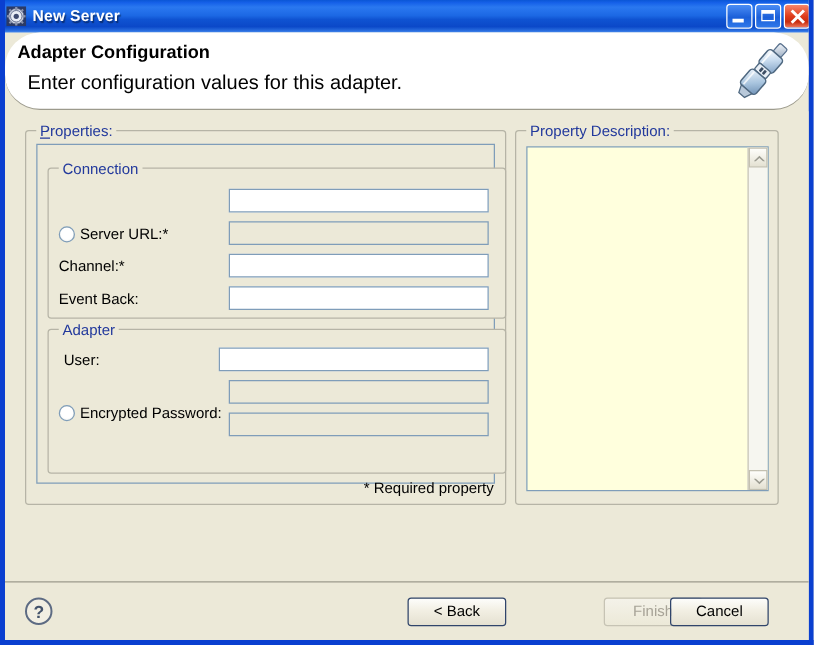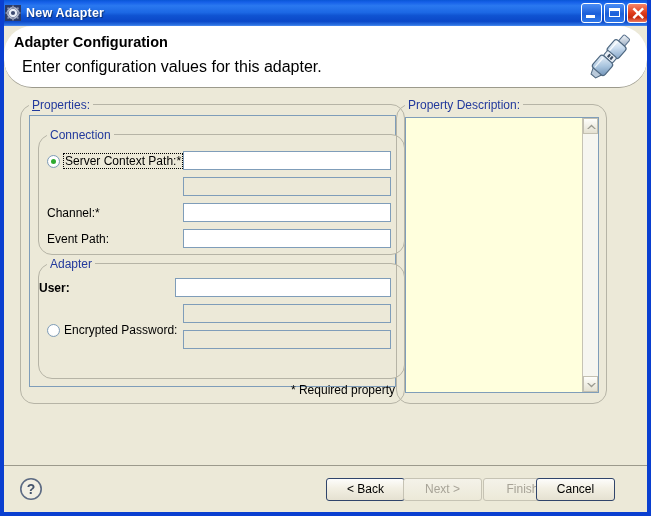--- a/index.html
+++ b/index.html
@@ -115,36 +115,36 @@
     position: absolute;
     left: 0; top: 89px;
     width: 643px; height: 376px;
     background: #ece9d8;
   }
 
   
   .group {
     position: absolute;
     border: 1px solid #b6b4a6;
-    border-radius: 14px;
+    border-radius: 3px;
     box-sizing: border-box;
   }
   .group > .group-title {
     position: absolute;
     top: -7px; left: 8px;
     background: #ece9d8;
     padding: 0 3px;
     font-size: 12px;
     color: #22399c;
     white-space: nowrap;
   }
   .group-title .mn { text-decoration: underline; }
 
   #grp-properties { left: 16px; top: 15px; width: 385px; height: 300px; }
-  #grp-description { left: 392px; top: 15px; width: 211px; height: 300px; }
+  #grp-description { left: 408px; top: 15px; width: 211px; height: 300px; }
   #grp-connection { left: 8px; top: 18px; width: 367px; height: 121px;
                     background: #ece9d8; }
   #grp-security   { left: 8px; top: 147px; width: 367px; height: 116px;
                     background: #ece9d8; }
 
   
   #inner-panel {
     position: absolute;
     left: 8px; top: 10px;
     width: 367px; height: 272px;
@@ -301,21 +301,21 @@
           <rect x="13" y="7.1" width="2.4" height="1.8"></rect>
           <rect x="2.2" y="2.6" width="2.2" height="1.7" transform="rotate(45 3.3 3.4)"></rect>
           <rect x="11.6" y="11.9" width="2.2" height="1.7" transform="rotate(45 12.7 12.7)"></rect>
           <rect x="11.6" y="2.6" width="2.2" height="1.7" transform="rotate(-45 12.7 3.4)"></rect>
           <rect x="2.2" y="11.9" width="2.2" height="1.7" transform="rotate(-45 3.3 12.7)"></rect>
         </g>
         <circle cx="8" cy="8" r="4.6" fill="#e9edf6" stroke="#6c7694" stroke-width="0.8"></circle>
         <circle cx="8" cy="8" r="2.1" fill="#3e4a70"></circle>
       </svg>
     </span>
-    <span id="title-text">New Adapter</span>
+    <span id="title-text">New Server</span>
     <span class="win-btn min"></span>
     <span class="win-btn max"></span>
     <span class="win-btn close">
       <svg width="15" height="15" viewBox="0 0 15 15">
         <g stroke="#ffffff" stroke-width="2.4" stroke-linecap="square">
           <line x1="3.2" y1="3.2" x2="11.3" y2="11.3"></line>
           <line x1="11.3" y1="3.2" x2="3.2" y2="11.3"></line>
         </g>
       </svg>
     </span>
@@ -365,43 +365,43 @@
   <div id="body">
 
     <div class="group" id="grp-properties">
       <span class="group-title"><span class="mn">P</span><span>roperties:</span></span>
 
       <div id="inner-panel">
 
         <div class="group" id="grp-connection">
           <span class="group-title">Connection</span>
 
-          <div class="field-row" style="left:8px; top:16px;">
-            <span class="radio checked"></span>
-            <span class="flabel focused">Server Context Path:*</span>
-          </div>
           <input class="tbox" type="text" style="left: 144px; top: 16px; width: 208px;" value="">
 
+          <div class="field-row" style="left:8px; top:42px;">
+            <span class="radio"></span>
+            <span class="flabel">Server URL:*</span>
+          </div>
           <input class="tbox disabled" type="text" disabled="" style="left: 144px; top: 42px; width: 208px;" value="">
 
           <div class="field-row" style="left:8px; top:68px;">
             <span class="flabel">Channel:*</span>
           </div>
           <input class="tbox" type="text" style="left: 144px; top: 68px; width: 208px;" value="">
 
           <div class="field-row" style="left:8px; top:94px;">
-            <span class="flabel">Event Path:</span>
+            <span class="flabel">Event Back:</span>
           </div>
           <input class="tbox" type="text" style="left: 144px; top: 94px; width: 208px;" value="">
         </div>
 
         <div class="group" id="grp-security">
           <span class="group-title">Adapter</span>
 
-          <div class="field-row" style="left:0; top:14px;font-weight:bold;">
+          <div class="field-row" style="left:12px; top:14px;">
             <span class="flabel">User:</span>
           </div>
           <input class="tbox" type="text" style="left: 136px; top: 14px; width: 216px;" value="">
 
           <input class="tbox disabled" type="password" disabled="" style="left: 144px; top: 40px; width: 208px;" value="">
 
           <div class="field-row" style="left:8px; top:56px;">
             <span class="radio"></span>
             <span class="flabel">Encrypted Password:</span>
           </div>
@@ -438,23 +438,20 @@
   <div id="footer">
     <span id="help-icon">
       <svg width="24" height="24" viewBox="0 0 24 24">
         <circle cx="12" cy="12" r="10.2" fill="#f2efe3" stroke="#5d6b83" stroke-width="1.6"></circle>
         <text x="12" y="17" text-anchor="middle" font-family="Liberation Sans, sans-serif" font-size="14" font-weight="bold" fill="#44536b">?</text>
       </svg>
     </span>
 
     <div class="btn default" id="btn-back">
       <span>&lt; Back</span>
-    </div>
-    <div class="btn disabled" id="btn-next">
-      <span>Next &gt;</span>
     </div>
     <div class="btn disabled" id="btn-finish">
       <span>Finish</span>
     </div>
     <div class="btn default" id="btn-cancel">
       <span>Cancel</span>
     </div>
   </div>
 
 </div>

